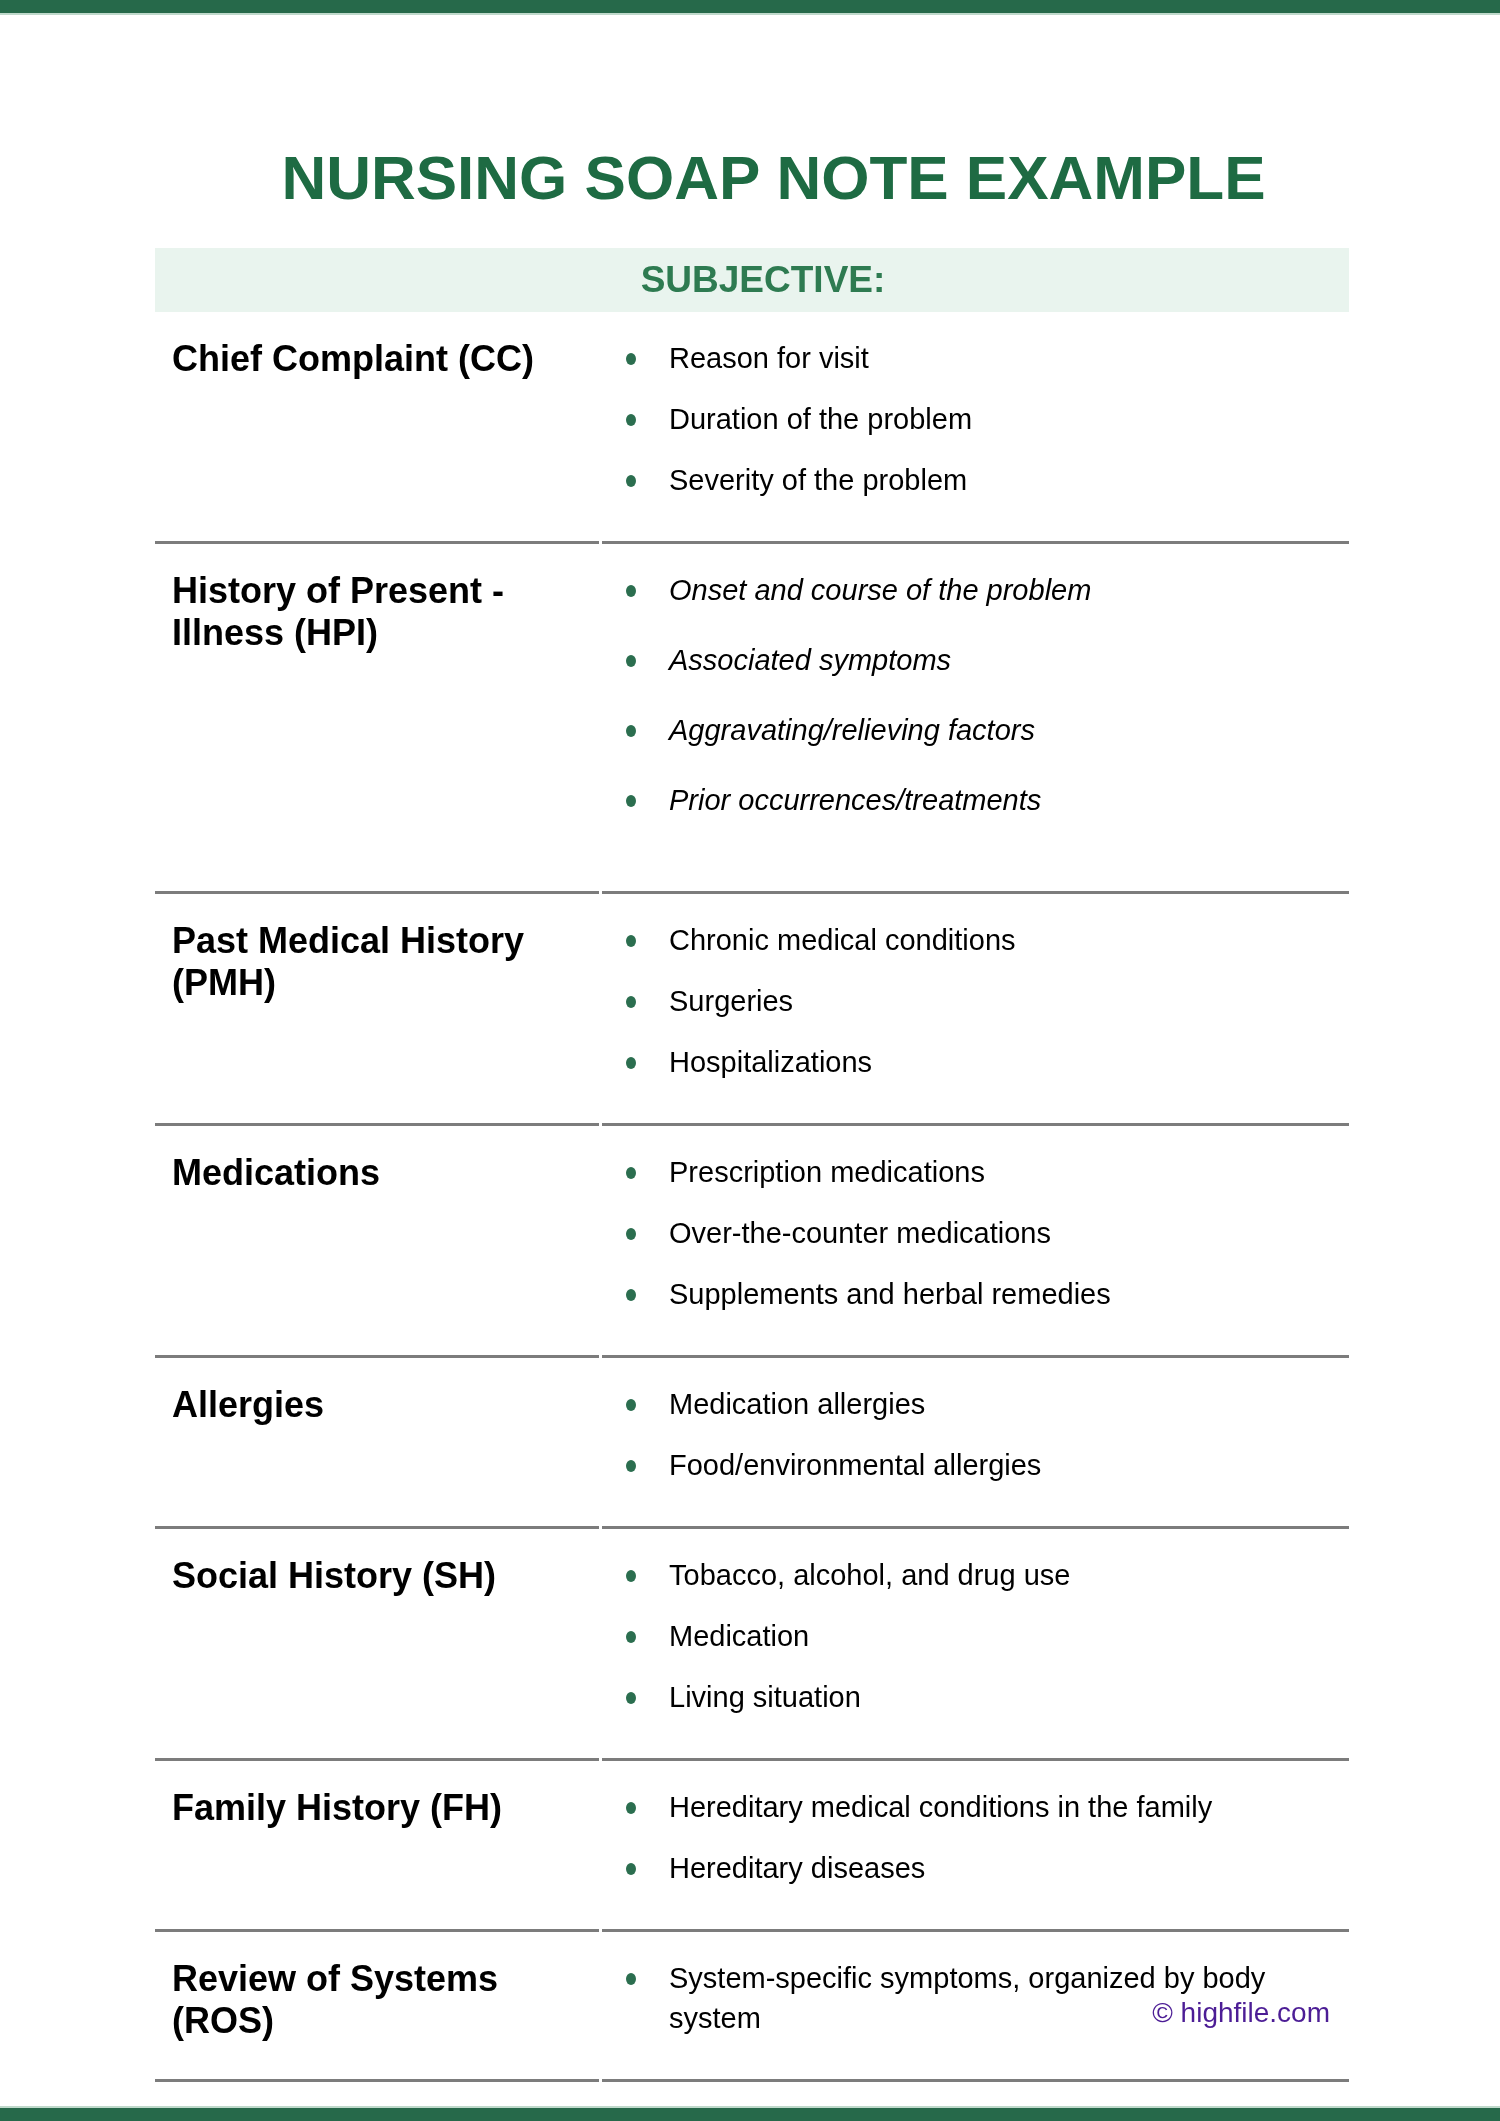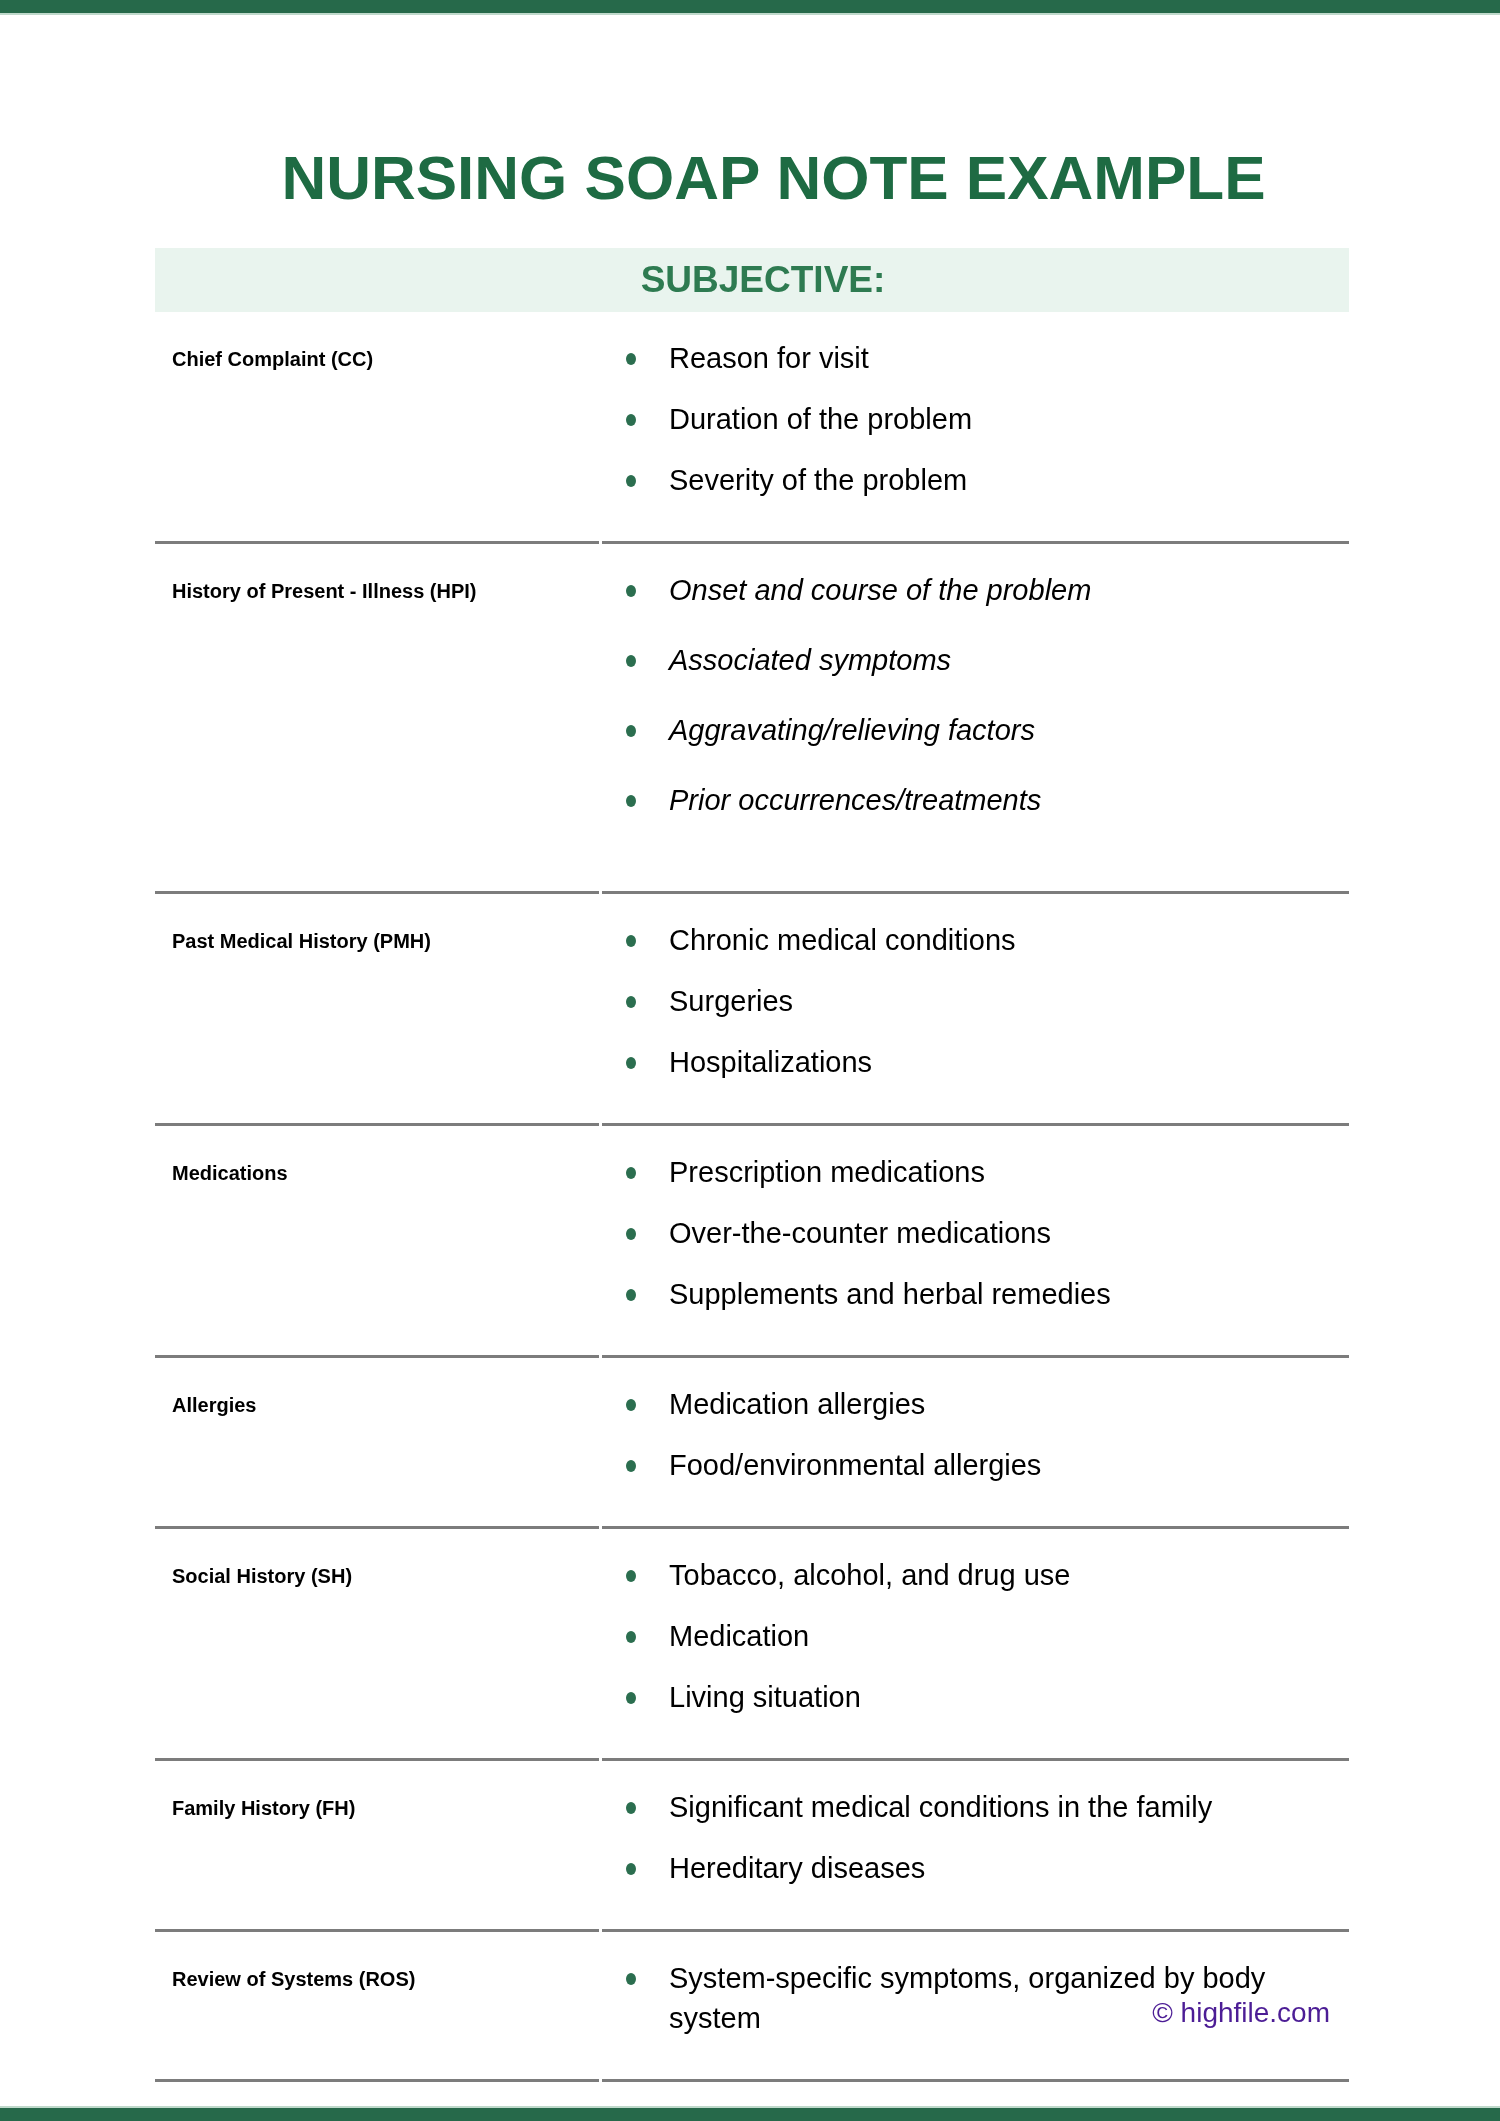--- a/index.html
+++ b/index.html
@@ -43,21 +43,21 @@
   .soap-table{width:100%;}
   .row{
     display:grid;grid-template-columns:444px 1fr;column-gap:3px;
   }
   .cell{
     border-bottom:3px solid var(--divider);
     box-sizing:border-box;
   }
   .label-cell{
     padding:26px 24px 0 17px;
-    font-size:20px;font-weight:bold;line-height:42px;
+    font-size:36px;font-weight:bold;line-height:42px;
   }
   .bullet-cell ul{
     list-style:none;margin:0;padding:26px 20px 41px 0;
   }
   .bullet-cell li{
     position:relative;padding-left:67px;margin-bottom:21px;
     font-size:29px;line-height:40px;
   }
   .row:nth-child(2) .bullet-cell li{margin-bottom:30px;font-style:italic;}
   .bullet-cell li:last-child{margin-bottom:0;}
@@ -146,21 +146,21 @@
             <li><span class="dot"></span><span>Medication</span></li>
             <li><span class="dot"></span><span>Living situation</span></li>
           </ul>
     </div>
   </div>
 
   <div class="row">
     <div class="cell label-cell">Family History (FH)</div>
     <div class="cell bullet-cell">
       <ul>
-            <li><span class="dot"></span><span>Significant medical conditions in the family</span></li>
+            <li><span class="dot"></span><span>Hereditary medical conditions in the family</span></li>
             <li><span class="dot"></span><span>Hereditary diseases</span></li>
           </ul>
     </div>
   </div>
 
   <div class="row">
     <div class="cell label-cell">Review of Systems (ROS)</div>
     <div class="cell bullet-cell">
       <ul>
             <li><span class="dot"></span><span>System-specific symptoms, organized by body system</span></li>

